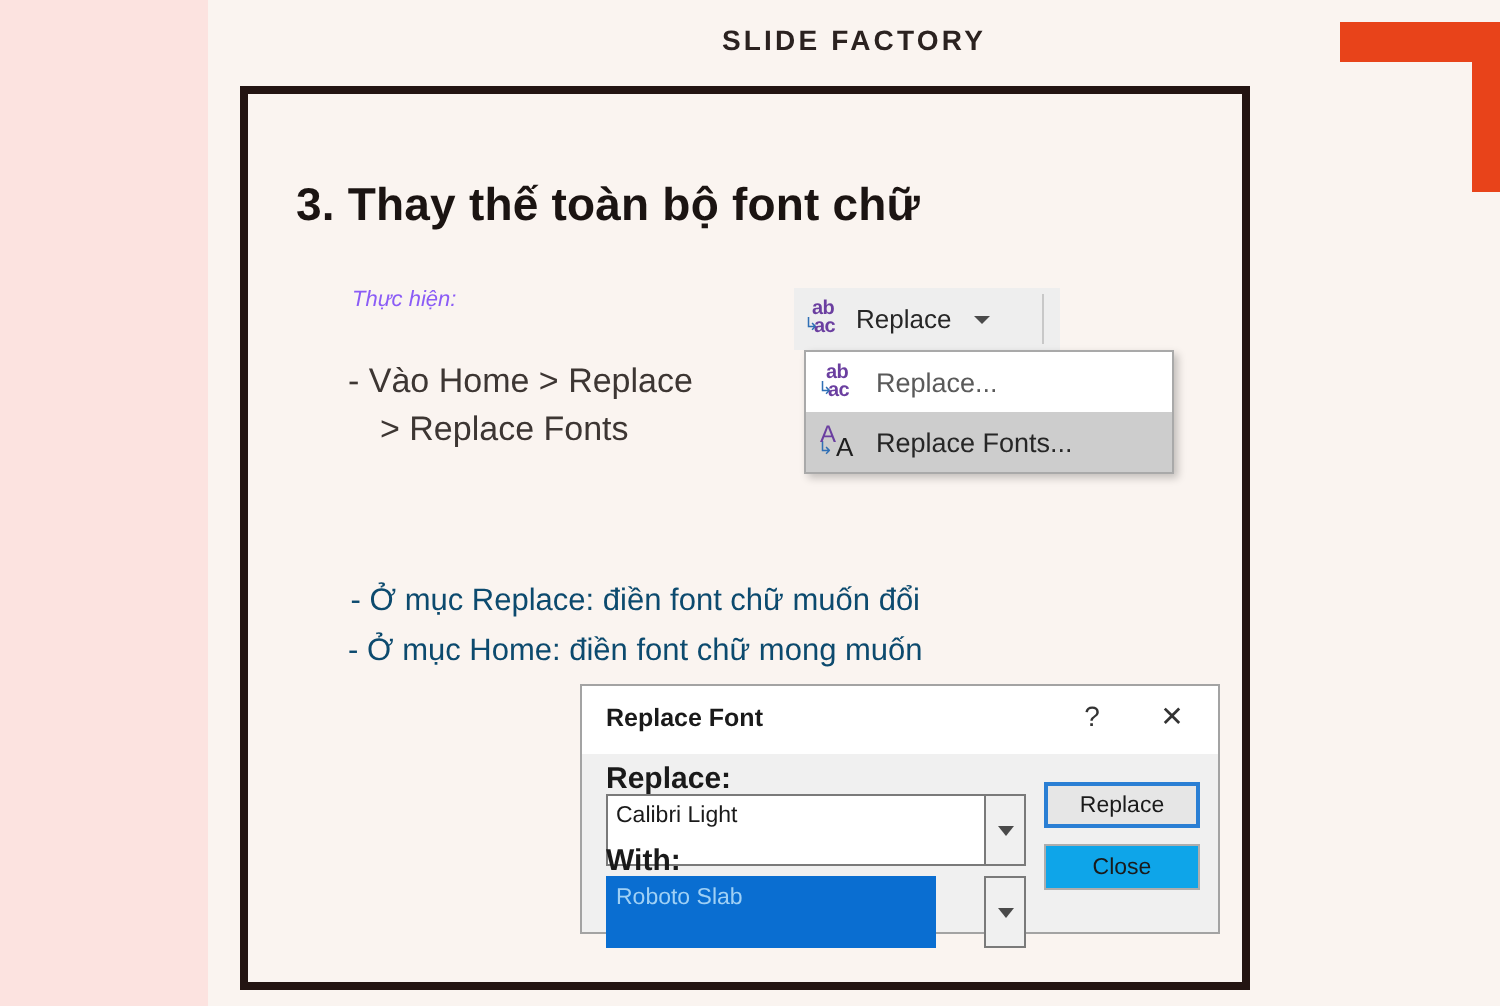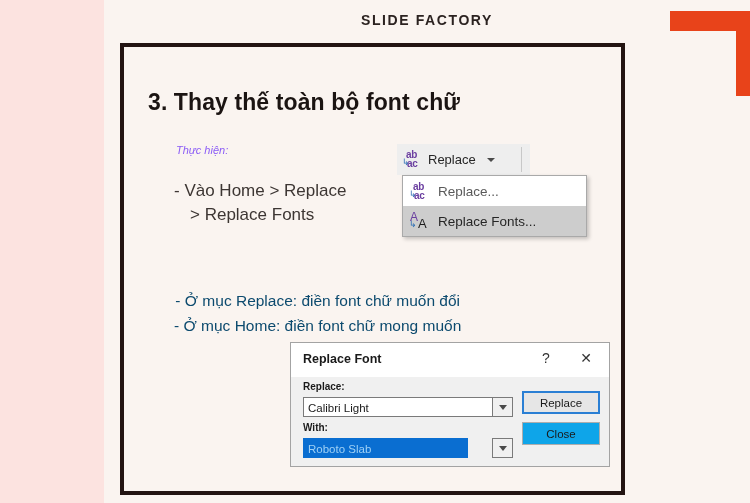--- a/index.html
+++ b/index.html
@@ -317,27 +317,27 @@
     text-align: center;
     cursor: default;
   }
 
   .dlg-body {
     position: relative;
     height: 90px;
   }
   .field-label {
     position: absolute;
-    font-size: 10px;
+    font-size: 15px;
     font-weight: bold;
     color: #1a1a1a;
   }
   .combo {
     position: absolute;
-    height: 20px;
+    height: 36px;
     display: flex;
     box-sizing: border-box;
   }
   .combo .txt {
     flex: 1;
     background: #ffffff;
     border: 1px solid #7a7a7a;
     border-right: none;
     font-size: 11.5px;
     color: #1a1a1a;

